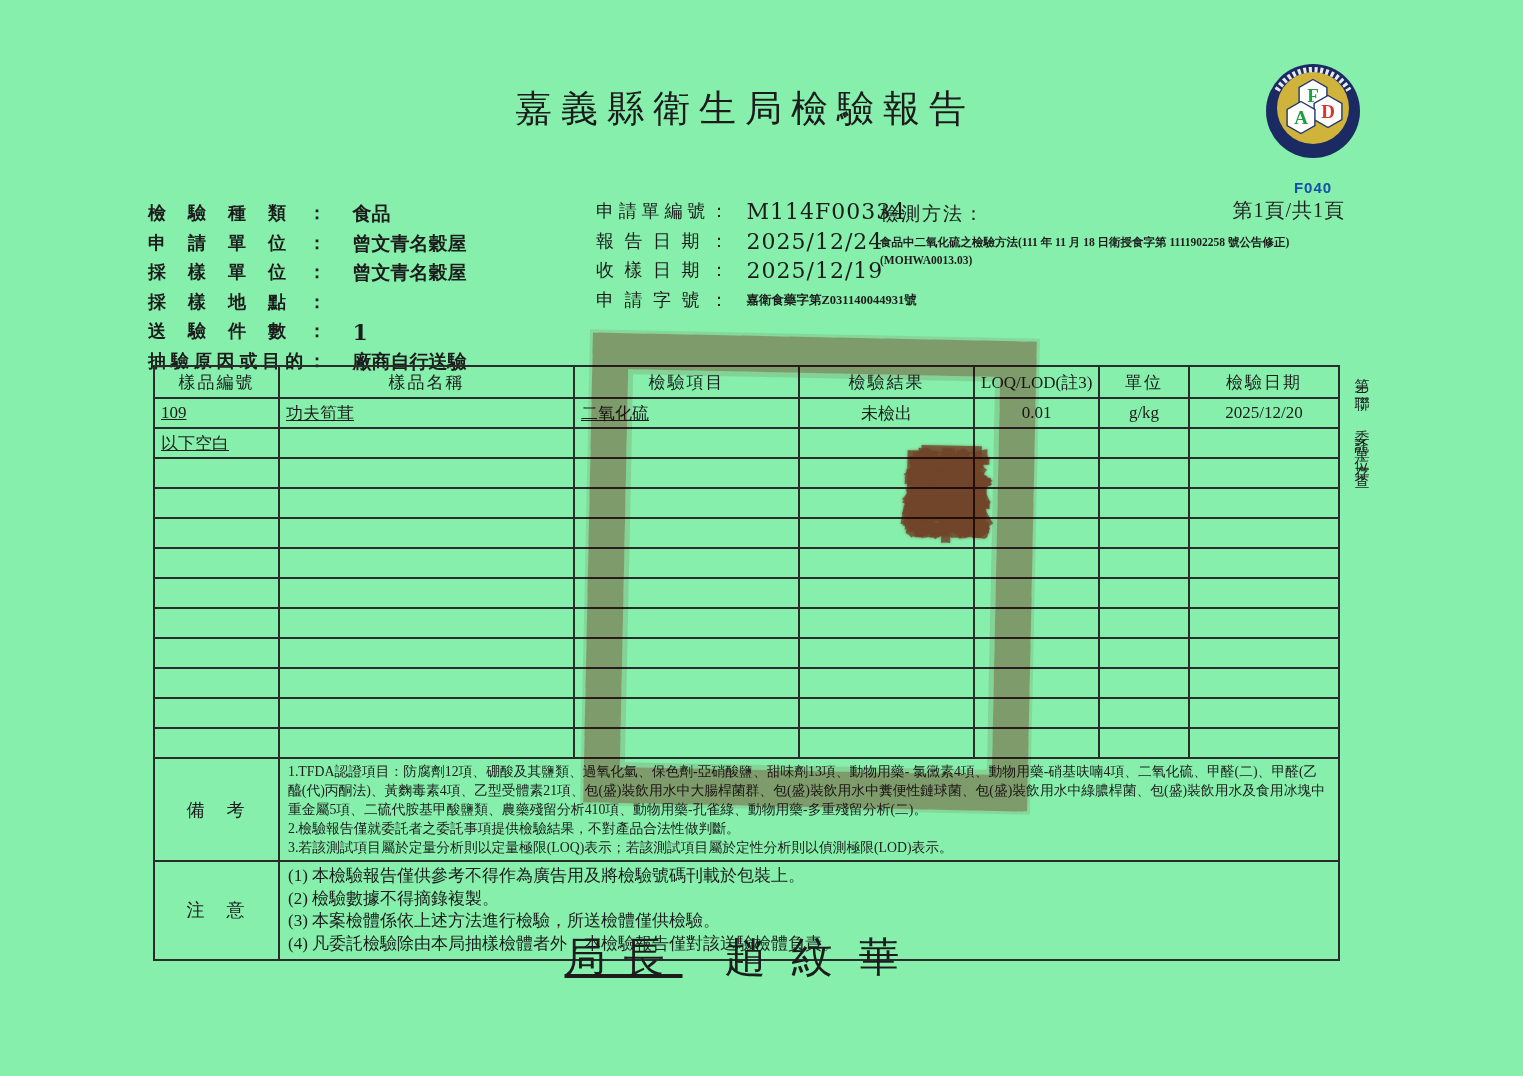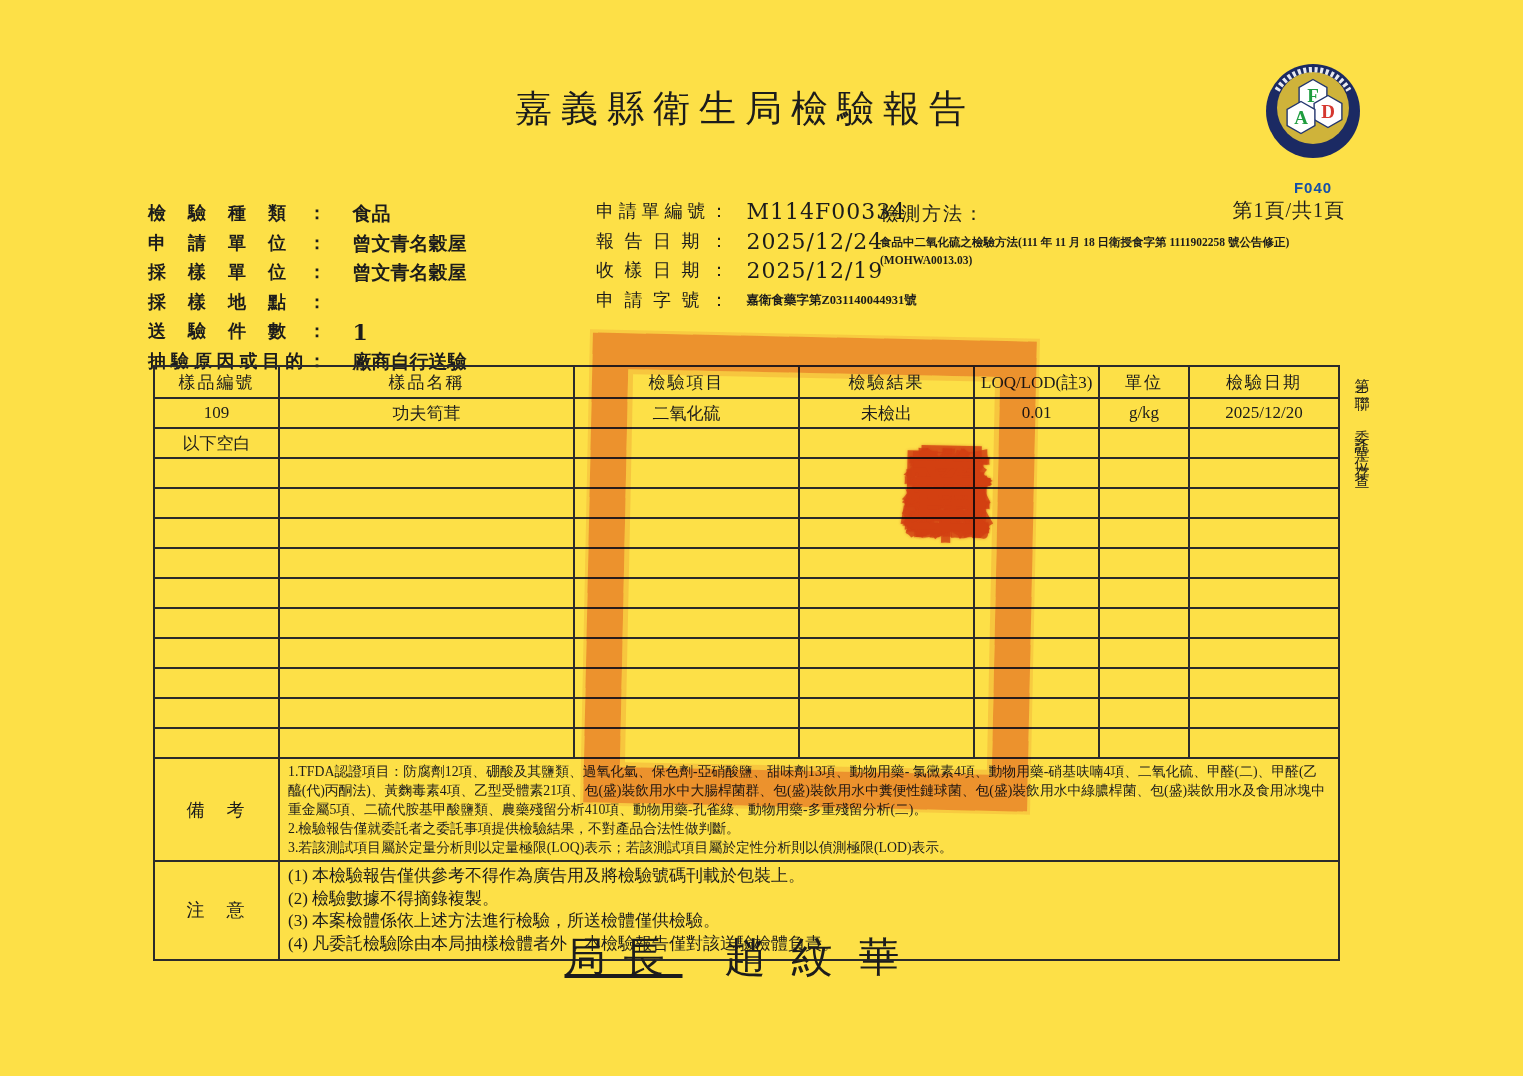--- a/index.html
+++ b/index.html
@@ -1,17 +1,17 @@
 <!DOCTYPE html>
 <html><head>
 <meta charset="utf-8">
 <style>
   html,body{margin:0;padding:0;background:#e8e8e8;}
   .page{
-    position:relative;width:1523px;height:1076px;background:#fde047;
+    position:relative;width:1523px;height:1076px;background:#86efac;
     font-family:"Liberation Serif","DejaVu Serif",serif;color:#1c1c1c;overflow:hidden;
   }
   
   .title{position:absolute;top:84px;left:0;width:1490px;text-align:center;
     font-size:37px;letter-spacing:9px;font-weight:500;}
   
   .logo{position:absolute;left:1258px;top:58px;width:112px;height:142px;}
   
   .info-left{position:absolute;left:148px;top:201px;font-size:18px;}
   .info-left .row{height:29.6px;font-weight:bold;}
@@ -28,21 +28,21 @@
   .method .m-detail{margin-top:6px;font-size:11.5px;line-height:1.6;font-weight:bold;}
   .page-num{position:absolute;right:178px;top:197px;font-size:20px;letter-spacing:1px;}
   
   .table-wrap{position:absolute;left:145px;top:365px;margin-left:8px;}
   table{border-collapse:collapse;table-layout:fixed;width:1185px;}
   td,th{border:2px solid #2b2b2b;padding:0 6px;overflow:hidden;white-space:nowrap;}
   th{height:30px;font-size:17px;font-weight:normal;letter-spacing:2px;text-align:center;}
   td{height:28px;font-size:17px;}
   tr.data td{vertical-align:middle;}
   .c{text-align:center;}
-  .l{text-align:center;}
+  .l{text-align:left;text-decoration:underline;}
   td.block-label{text-align:center;font-size:18px;letter-spacing:2px;}
   td.block-body{white-space:normal;vertical-align:middle;padding:3px 8px;}
   .remarks-body{font-size:13.8px;line-height:1.38;}
   .notes-body{font-size:17px;line-height:1.33;}
   
   .stamp{position:absolute;left:588px;top:337px;width:372px;height:398px;
     border:36px solid rgba(224,92,80,0.55);
     box-shadow:inset 0 0 0 5px rgba(224,92,80,0.18), 0 0 0 3px rgba(224,92,80,0.15);
     transform:rotate(1.2deg);mix-blend-mode:multiply;}
   .stamp-text{position:absolute;inset:0;writing-mode:vertical-rl;

